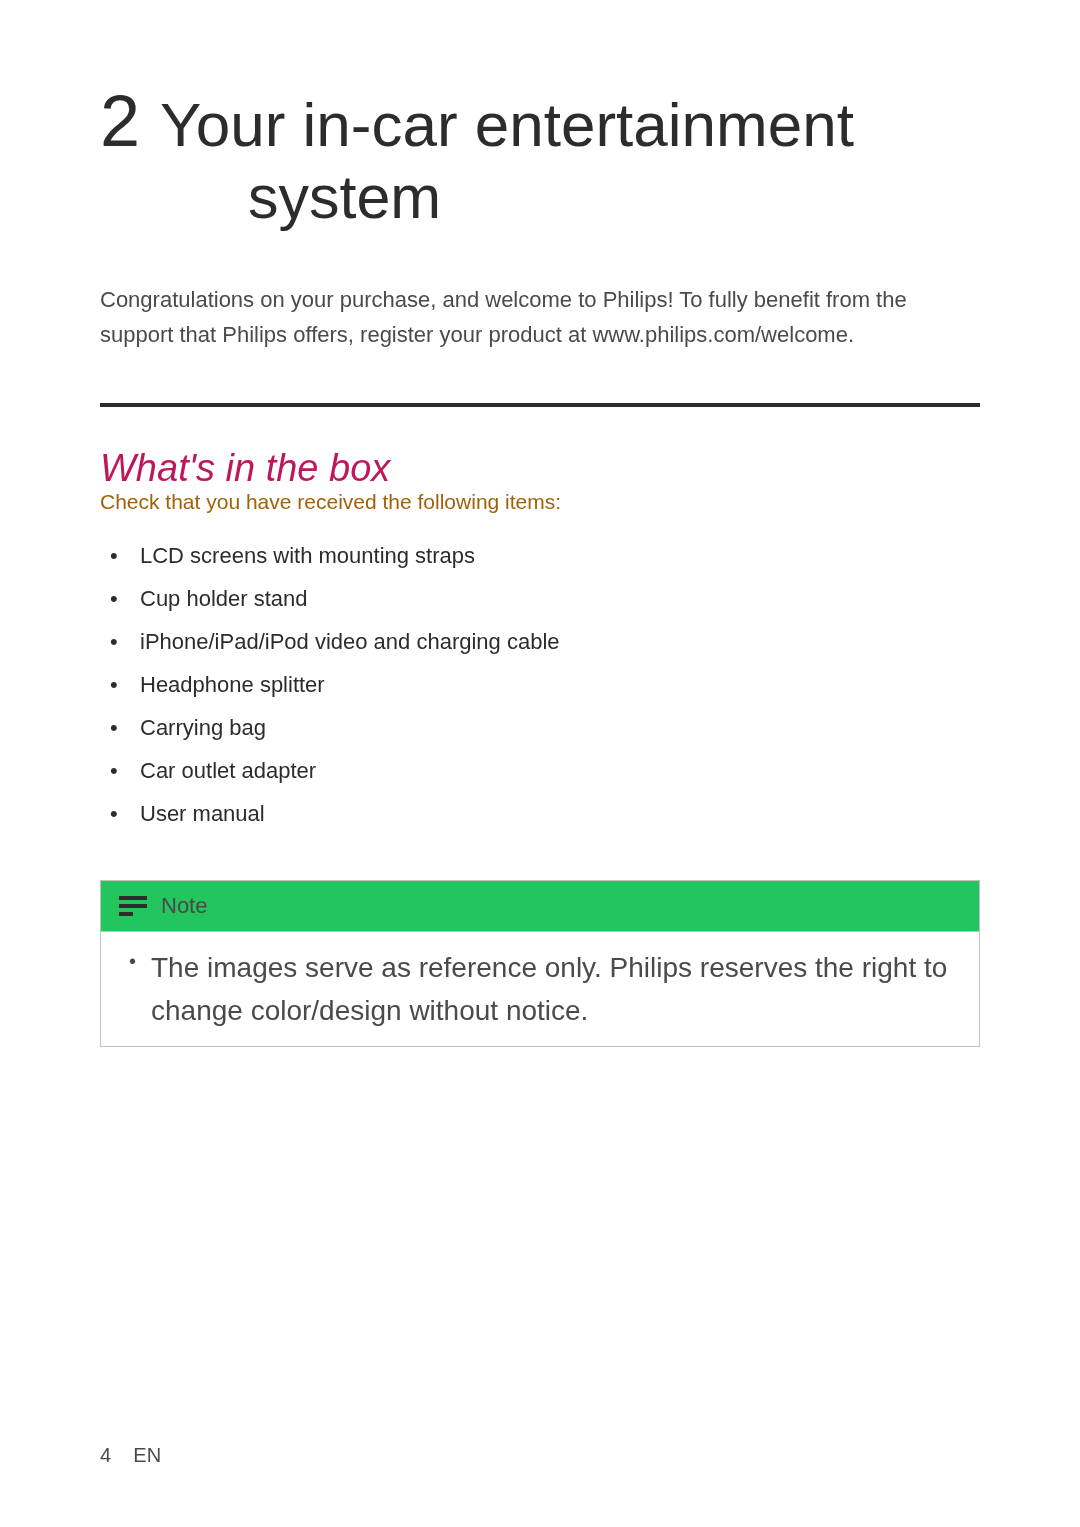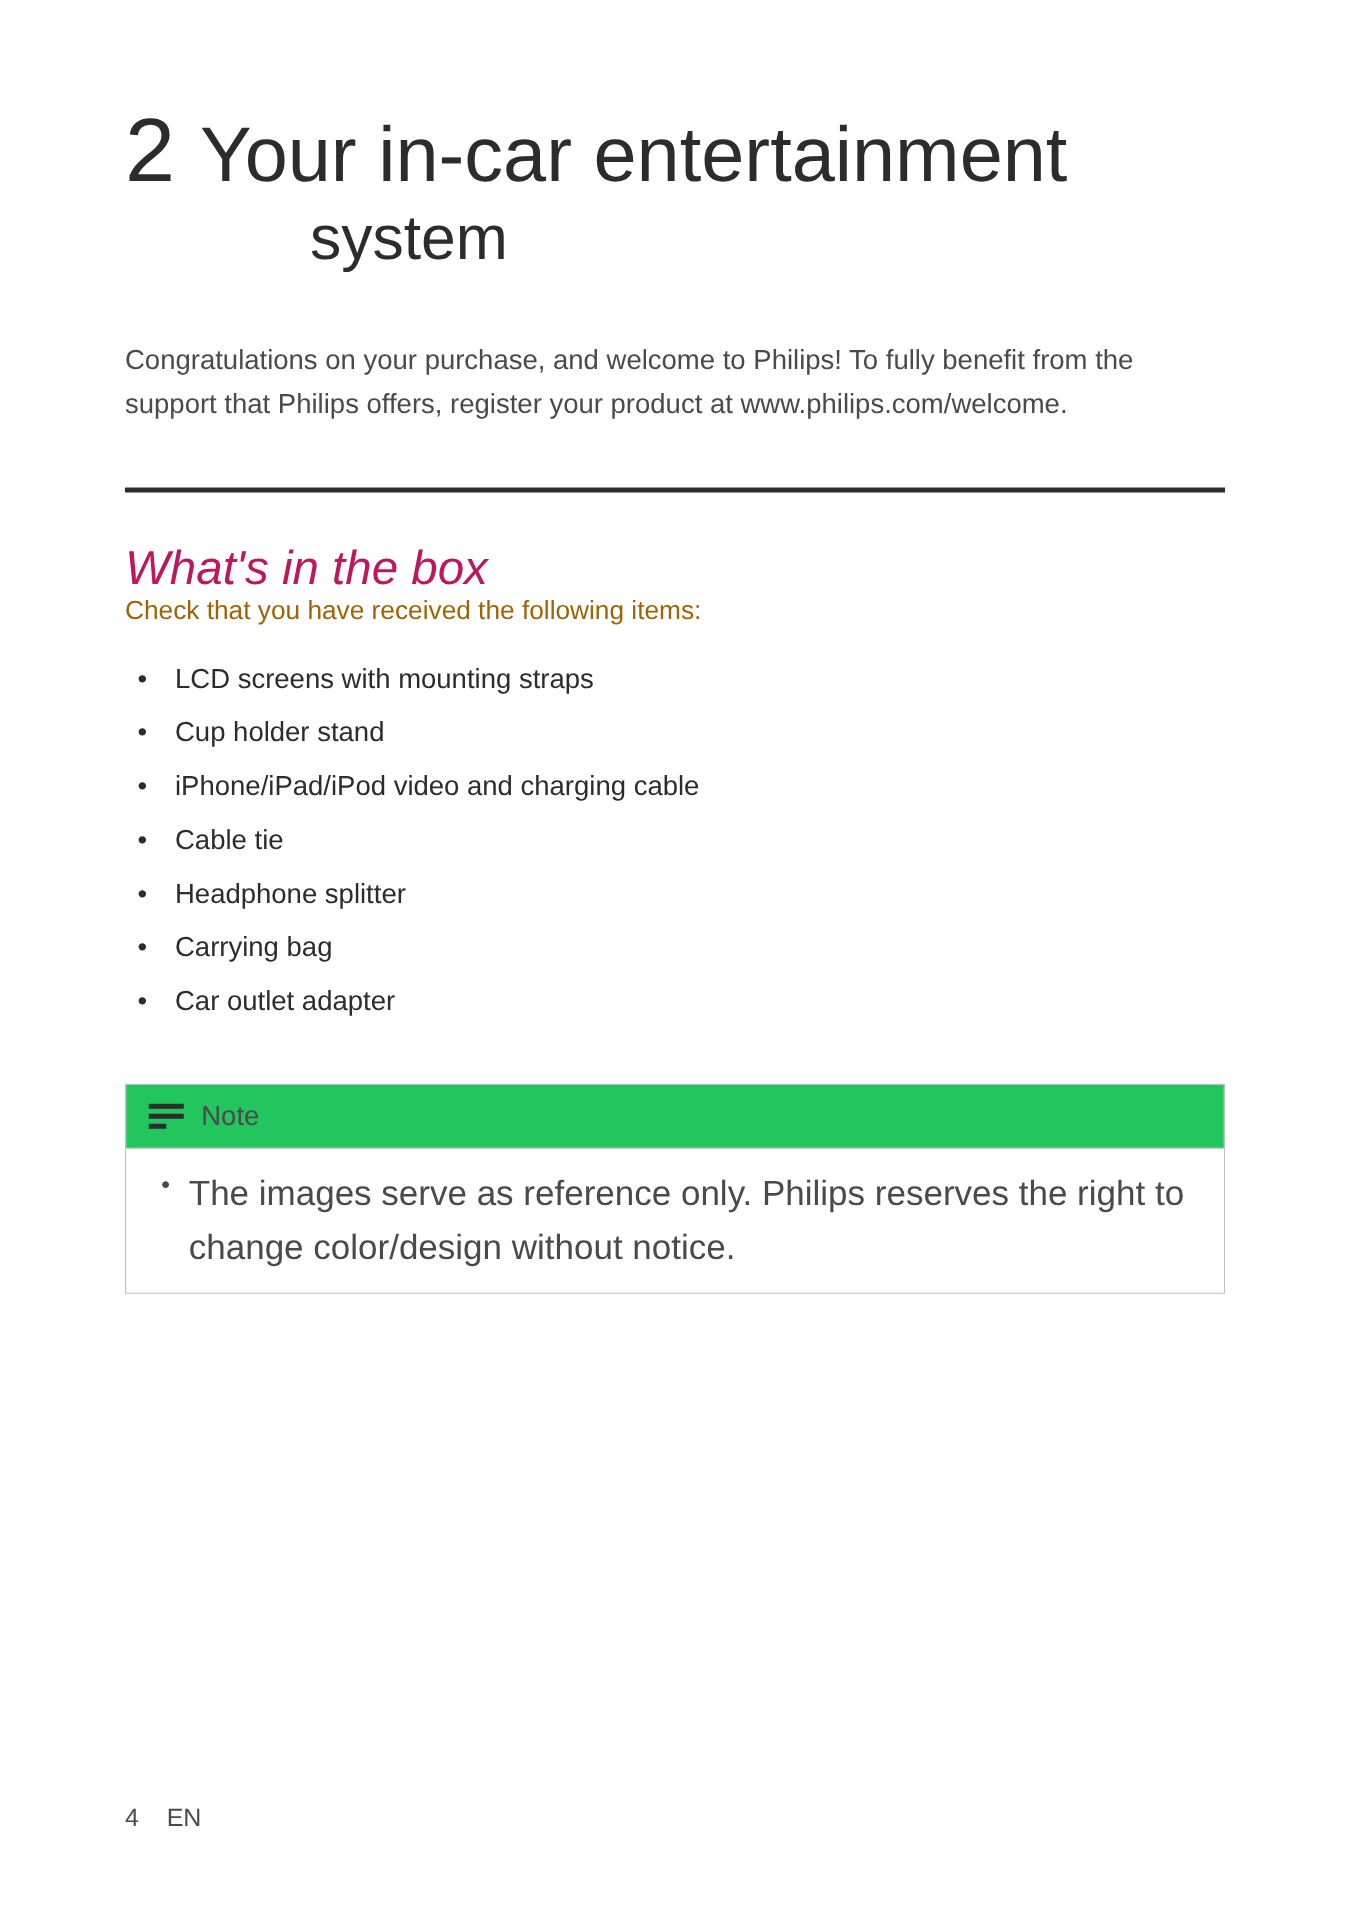--- a/index.html
+++ b/index.html
@@ -43,21 +43,21 @@
     }
 
     .chapter-title-text {
       font-size: 62px;
       font-weight: 300;
       color: #2c2c2c;
       line-height: 1.15;
     }
 
     .chapter-title-indent {
-      font-size: 50px;
+      font-size: 61px;
       font-weight: 300;
       color: #2c2c2c;
       padding-left: 148px;
       line-height: 1.15;
       margin-bottom: 40px;
     }
 
     .intro-text {
       font-size: 22px;
       color: #4a4a4a;
@@ -195,24 +195,24 @@
   <hr class="divider">
 
   <h2 class="section-title">What's in the box</h2>
 
   <p class="check-text">Check that you have received the following items:</p>
 
   <ul class="items-list">
     <li>LCD screens with mounting straps</li>
     <li>Cup holder stand</li>
     <li>iPhone/iPad/iPod video and charging cable</li>
-    <li>Cable tie</li>
     <li>Headphone splitter</li>
     <li>Carrying bag</li>
     <li>Car outlet adapter</li>
+    <li>User manual</li>
   </ul>
 
   <div class="note-box">
     <div class="note-header">
       <div class="note-icon">
         <span class="note-icon-bar"></span>
         <span class="note-icon-bar"></span>
         <span class="note-icon-bar" style="width:14px;"></span>
       </div>
       <span class="note-label">Note</span>

